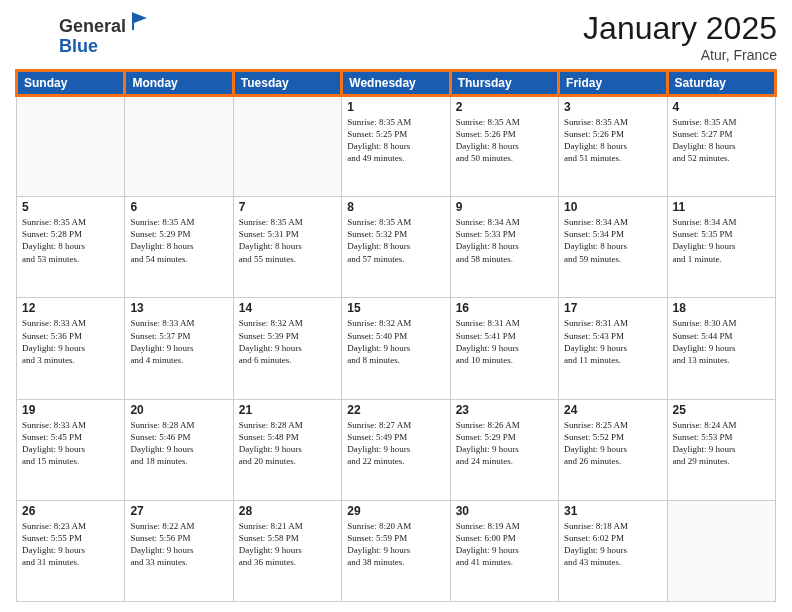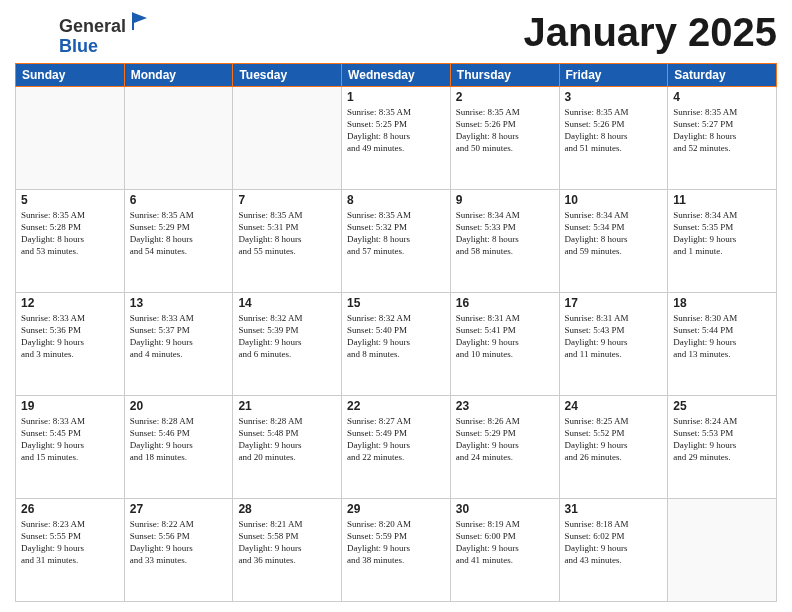--- a/index.html
+++ b/index.html
@@ -37,42 +37,42 @@
     .logo-blue { color: #1a5cb0; }
     .logo-icon {
       width: 22px;
       height: 22px;
       margin-left: 3px;
     }
     .title-area {
       text-align: right;
     }
     .month-title {
-      font-size: 40px;
+      font-size: 32px;
       color: #1a1a1a;
-      font-weight: bold;
+      font-weight: normal;
       margin-left: 28px;
     }
     .location {
       font-size: 14px;
       color: #444;
     }
     .calendar-table {
       width: 100%;
       border-collapse: collapse;
       flex: 1;
       table-layout: fixed;
     }
     .calendar-table th {
       background-color: #1a5cb0;
       color: #fff;
       text-align: left;
       padding: 4px 6px;
       font-size: 12px;
-      border: 1px solid #f97316;
+      border: 3px solid #f97316;
     }
     .calendar-table td {
       border: 1px solid #ccc;
       vertical-align: top;
       padding: 3px 5px;
       font-size: 9.5px;
       color: #222;
       height: 80px;
       width: calc(100% / 7);
       background: #fff;
@@ -103,20 +103,21 @@
         <div class="logo-text">
           <span class="logo-general">General</span><svg class="logo-icon" viewBox="0 0 22 22">
               <polygon points="3,2 3,20 5,20 5,13 18,8 5,3" fill="#1a5cb0"></polygon>
             </svg><br>
           <span class="logo-blue">Blue</span>
         </div>
       </div>
     </div>
     <div class="title-area">
       <div class="month-title">January 2025</div>
+      <div class="location">Atur, France</div>
     </div>
   </div>
 
   <table class="calendar-table">
     <thead>
       <tr>
 
       <th>Sunday</th>
           <th>Monday</th>
           <th>Tuesday</th>

